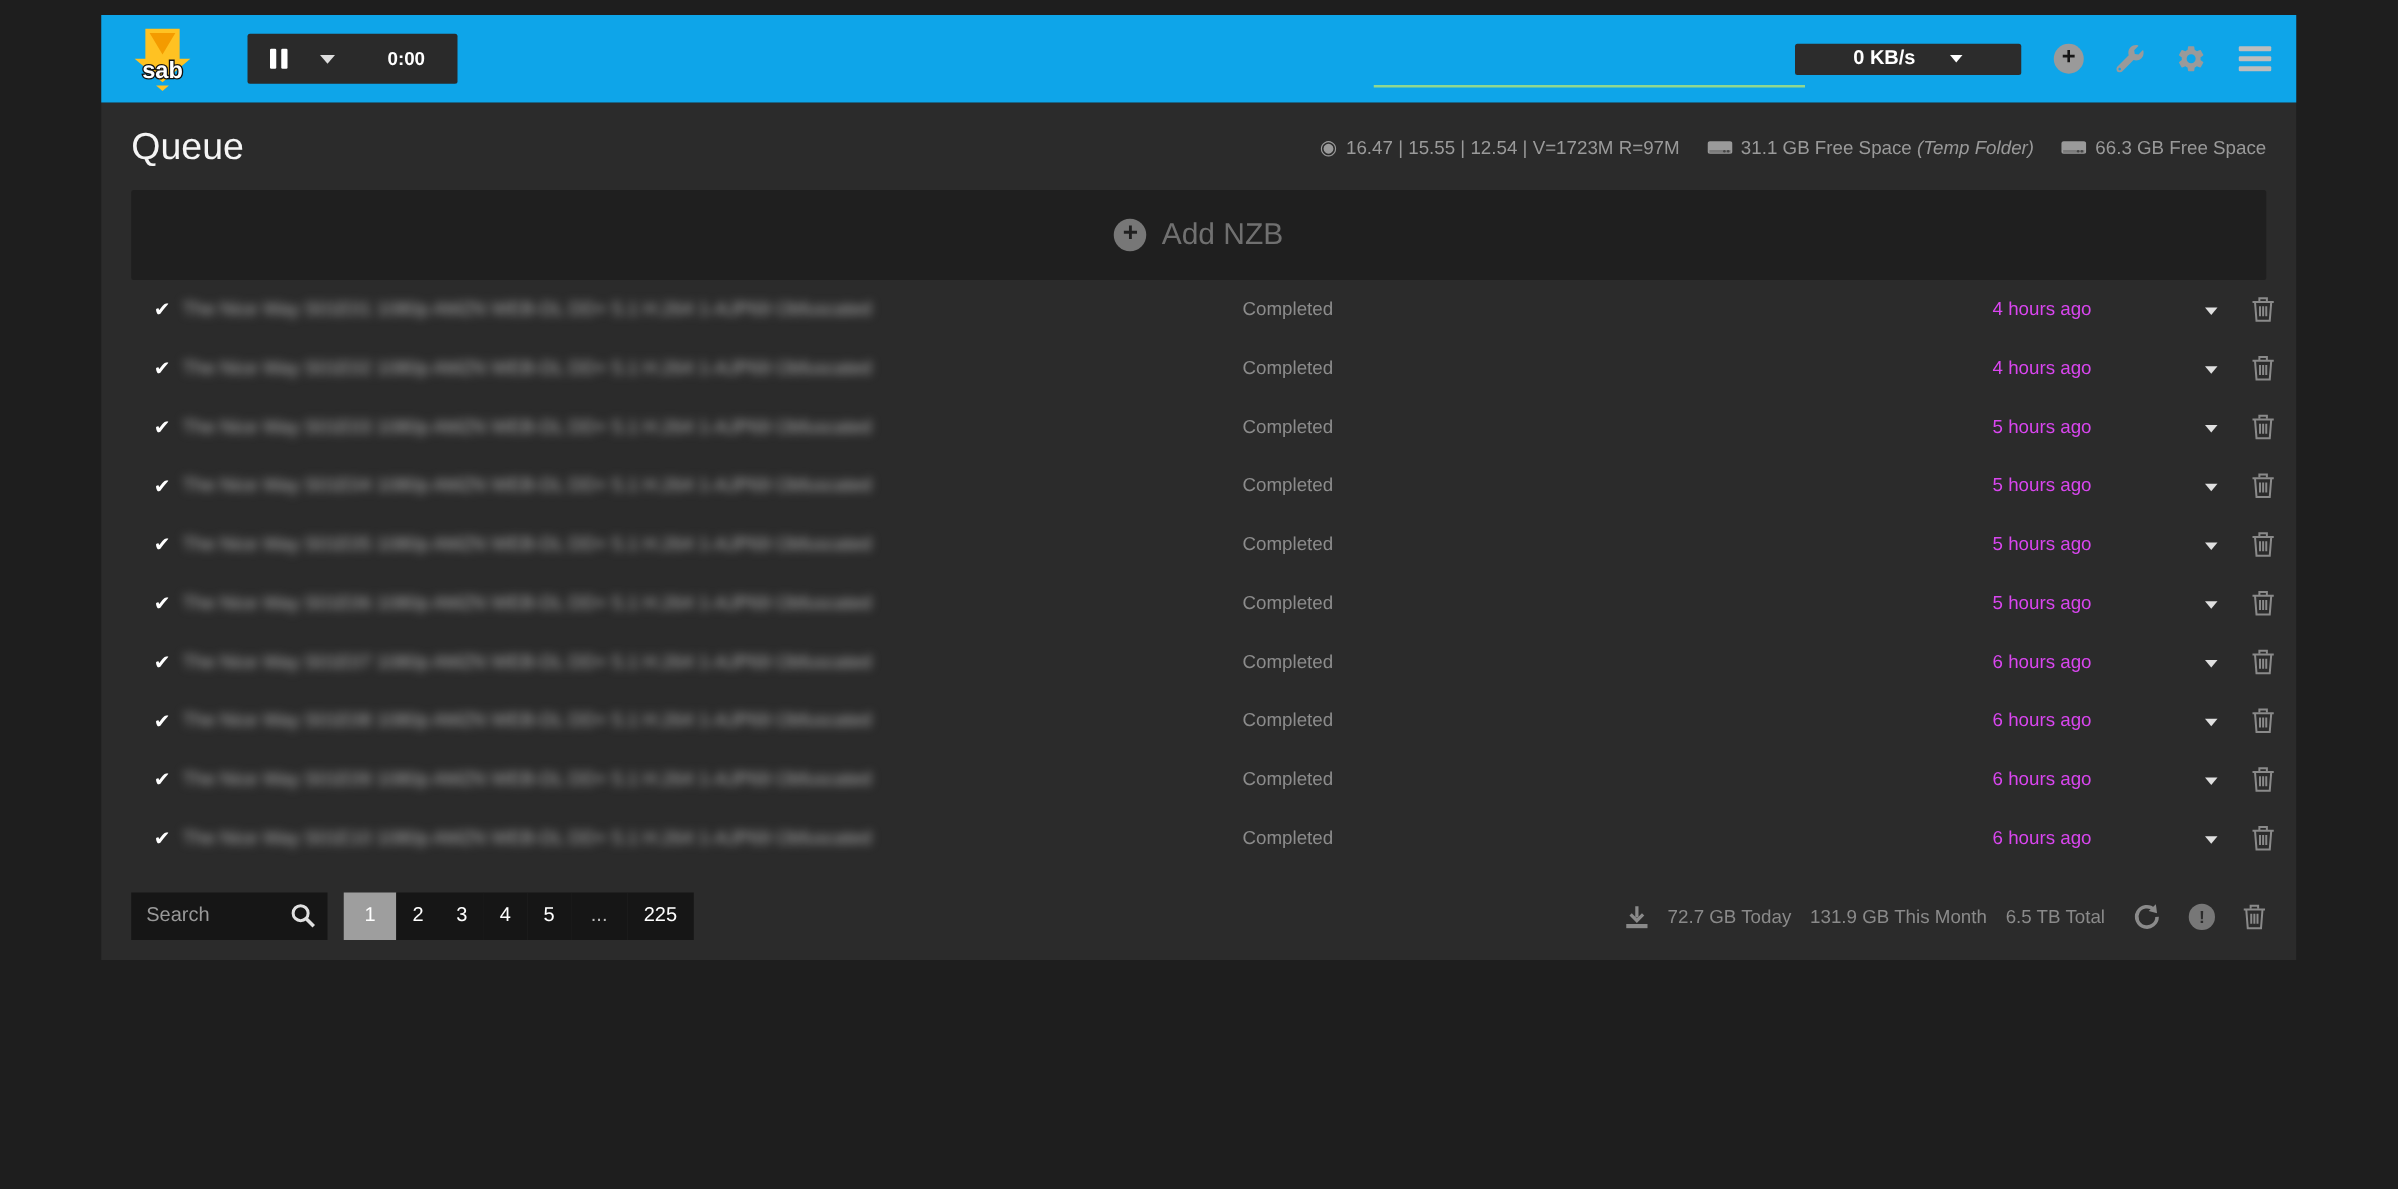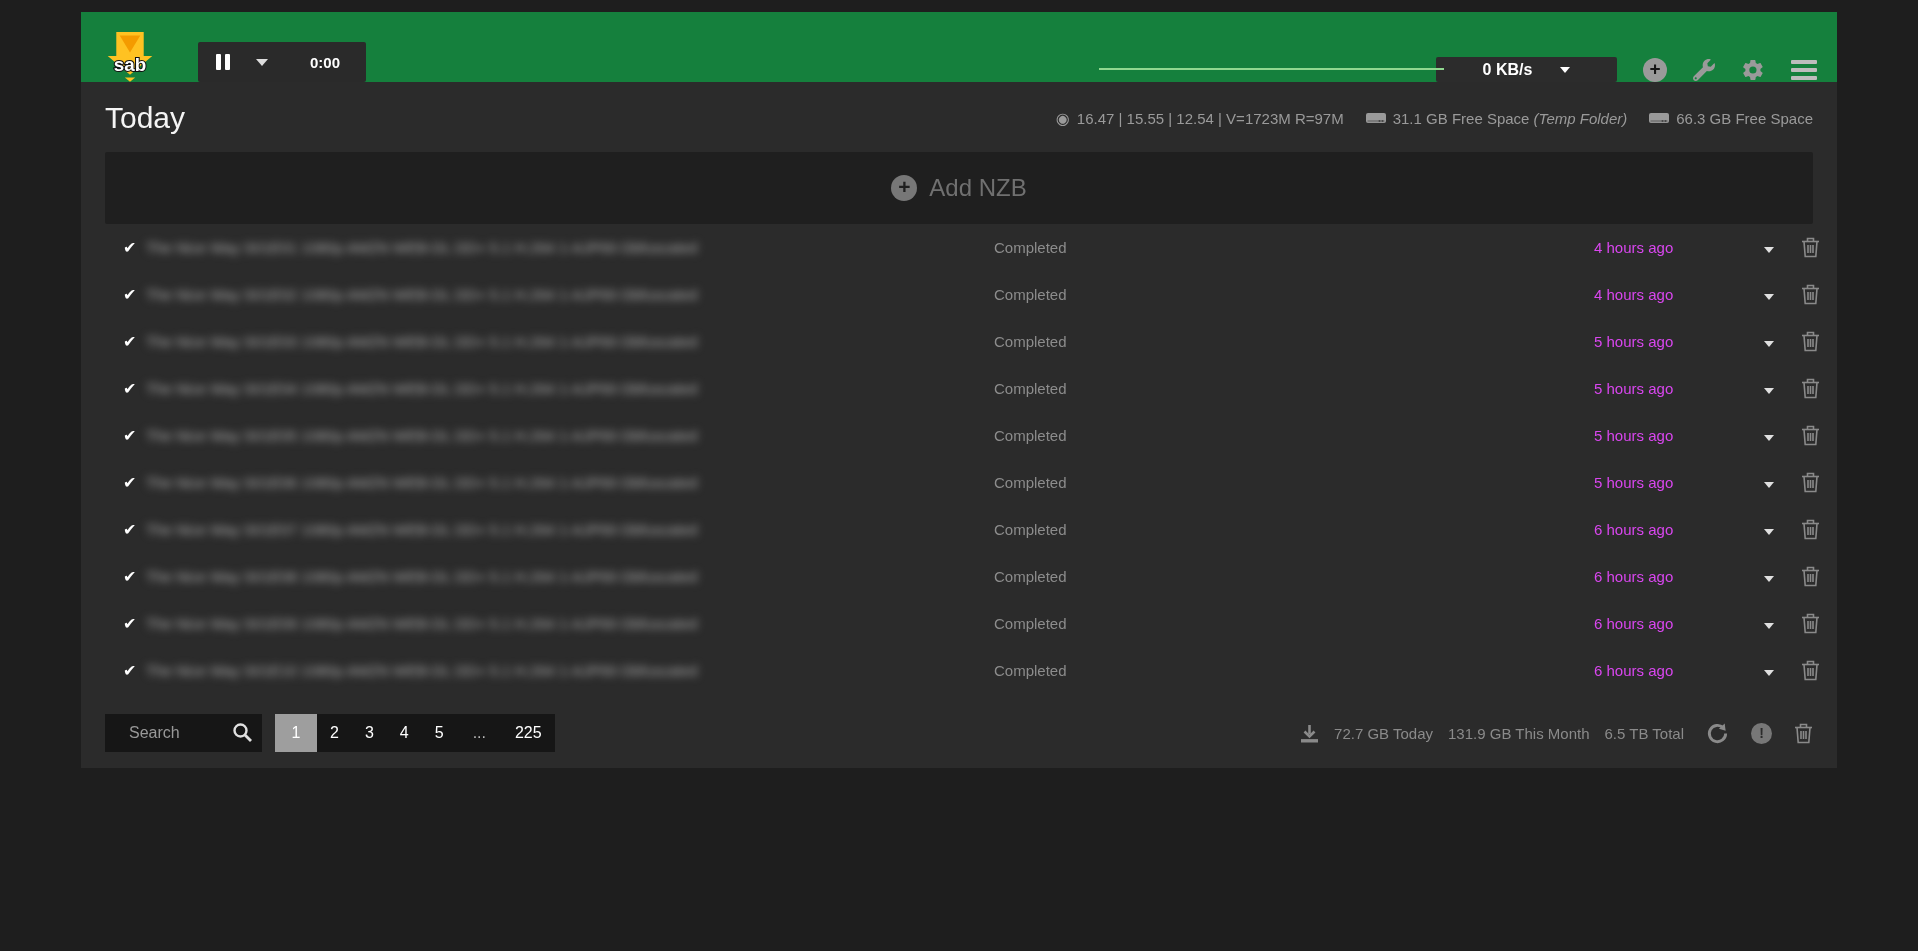--- a/index.html
+++ b/index.html
@@ -1,20 +1,20 @@
 <!DOCTYPE html>
 <html><head>
 <meta charset="utf-8">
 <style>
   * { box-sizing: border-box; margin: 0; padding: 0; }
   html,body { width: 1918px; height: 951px; background: #1e1e1e; font-family: "Liberation Sans", sans-serif; overflow: hidden; }
   .container { width: 1756px; margin: 12px auto 0; }
 
   
-  .navbar { position: relative; height: 70px; background: #15803d; display: flex; align-items: flex-end; padding: 0 20px 0 25px; }
+  .navbar { position: relative; height: 70px; background: #0ea5e9; display: flex; align-items: center; padding: 0 20px 0 25px; }
   .logo { width: 48px; height: 52px; cursor: pointer; }
   .pause-group { margin-left: 44px; height: 40px; background: #2a2a2a; border-radius: 2px; display: flex; align-items: center; padding: 0 18px; }
   .pause-bars { display: inline-flex; gap: 4px; cursor: pointer; }
   .pause-bars i { width: 5px; height: 16px; background: #fff; border-radius: 1px; }
   .caret { width: 0; height: 0; border-left: 6px solid transparent; border-right: 6px solid transparent; border-top: 7px solid #ddd; display: inline-block; cursor: pointer; }
   .pause-group .caret { margin-left: 26px; }
   .timer { margin-left: 42px; margin-right: 8px; color: #fff; font-size: 15px; font-weight: bold; cursor: pointer; }
   .sparkline { position: absolute; left: 1018px; bottom: 12px; width: 345px; height: 2px; background: #90d890; }
   .nav-right { margin-left: auto; display: flex; align-items: center; }
   .speed-btn { width: 181px; height: 25px; background: #2c2c2c; border-radius: 2px; display: flex; align-items: center; justify-content: center; gap: 28px; cursor: pointer; }
@@ -48,21 +48,21 @@
   .hrow .age { margin-left: 300px; width: 110px; color: #d946ef; }
   .hrow .row-caret { margin-left: 60px; width: 20px; cursor: pointer; }
   .hrow .row-caret .caret { border-top-color: #e0e0e0; border-left-width: 5px; border-right-width: 5px; border-top-width: 6px; }
   .hrow .row-trash { margin-left: 17px; width: 20px; cursor: pointer; }
 
   svg.ic { display: block; }
 
   
   .footer { display: flex; align-items: center; margin-top: 20px; padding: 0 24px; height: 38px; }
   .search-wrap { position: relative; width: 157px; height: 38px; }
-  .search-wrap input { width: 100%; height: 100%; background: #161616; border: none; outline: none; color: #ccc; font-size: 16px; padding: 0 36px 0 24px; font-family: "Liberation Sans", sans-serif; }
+  .search-wrap input { width: 100%; height: 100%; background: #161616; border: none; outline: none; color: #ccc; font-size: 16px; padding: 0 36px 0 12px; font-family: "Liberation Sans", sans-serif; }
   .search-wrap input::placeholder { color: #999; }
   .search-icon { position: absolute; right: 9px; top: 8px; cursor: pointer; }
   .pager { display: flex; margin-left: 13px; height: 38px; }
   .page-btn { min-width: 34px; padding: 0 13px; height: 38px; background: #161616; color: #fff; font-size: 16px; display: flex; align-items: center; justify-content: center; cursor: pointer; }
   .page-btn.first { width: 42px; }
   .page-btn.active { background: #9e9e9e; color: #fff; }
   .page-btn.ellipsis { color: #bbb; padding: 0 16px; }
   .footer-right { margin-left: auto; display: flex; align-items: center; color: #8a8a8a; font-size: 15px; }
   .footer-right .stat { margin-left: 15px; }
   .footer-right .ficon { margin-left: 22px; cursor: pointer; display: inline-flex; }
@@ -114,21 +114,21 @@
           <i></i>
           <i></i>
           <i></i>
         </span>
     </div>
   </div>
 
   <div class="main">
 
     <div class="section-head">
-      <span class="page-title">Today</span>
+      <span class="page-title">Queue</span>
       <div class="queue-stats">
         <span class="stat-item">
           <span class="target-glyph">◉</span>
           <span>16.47 | 15.55 | 12.54 | V=1723M R=97M</span>
         </span>
         <span class="stat-item">
           <svg class="ic" width="20" height="16" viewBox="0 0 20 16">
               <rect x="0" y="3" width="20" height="10" rx="2" fill="#9a9a9a"></rect>
               <rect x="1.5" y="10" width="17" height="2.2" fill="#7a7a7a"></rect>
               <circle cx="16.5" cy="11" r="1" fill="#444"></circle>

